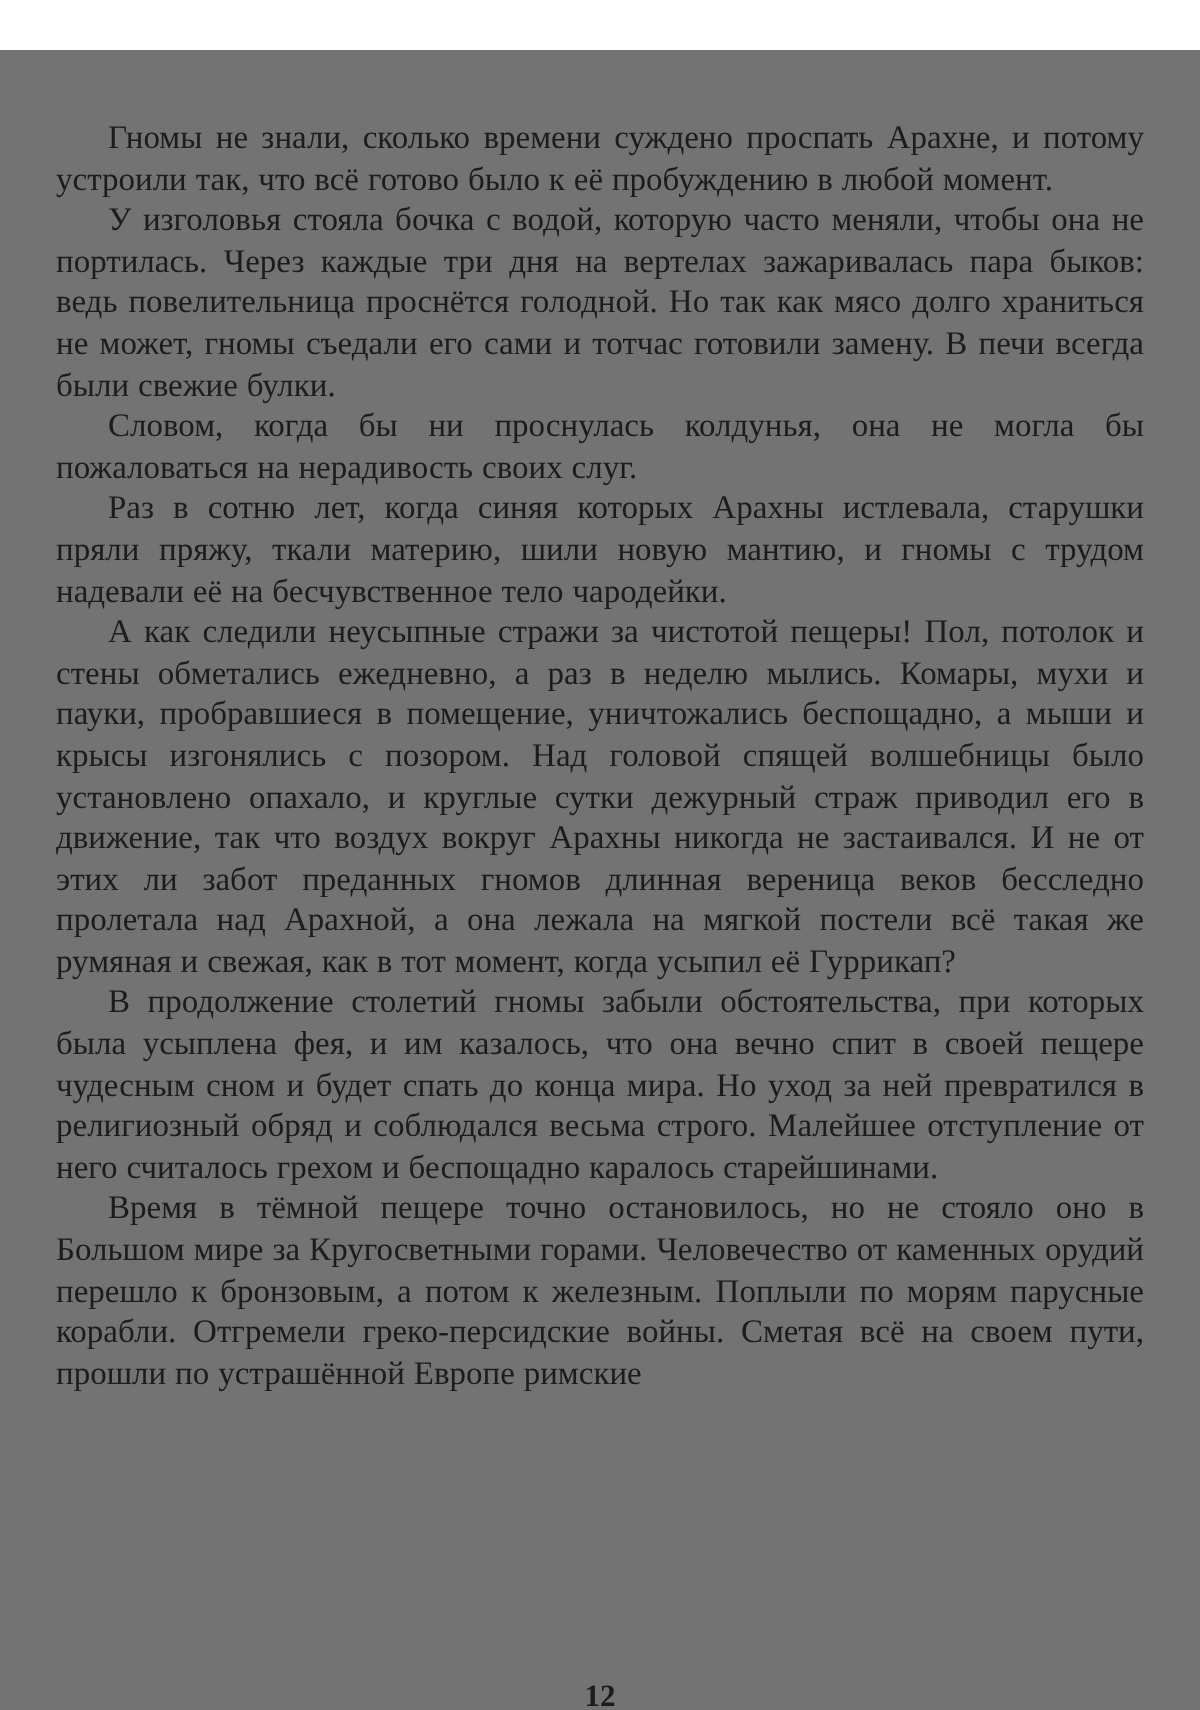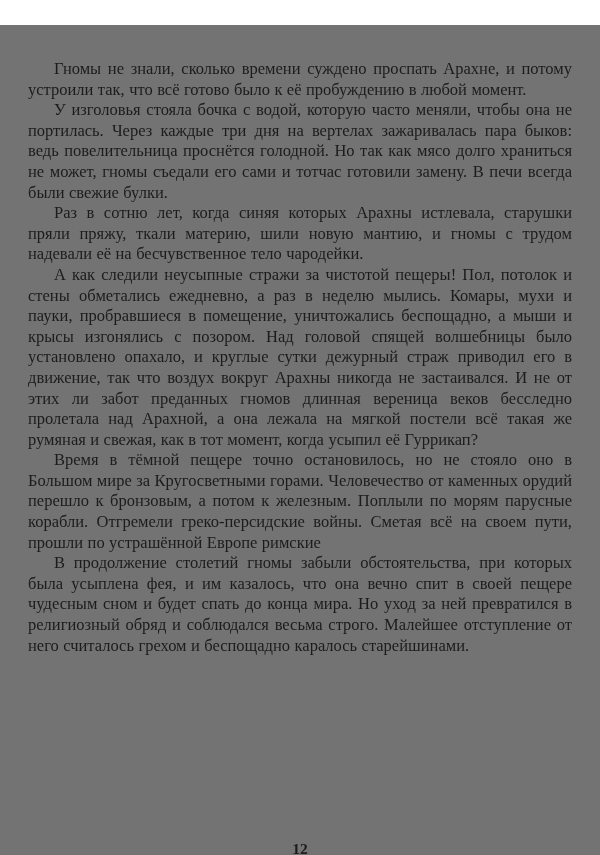--- a/index.html
+++ b/index.html
@@ -40,19 +40,20 @@
     font-weight: bold;
   }
 </style>
 </head>
 <body>
 
 <div class="page">
   <div class="text-block">
     <p>Гномы не знали, сколько времени суждено проспать Арахне, и потому устроили так, что всё готово было к её пробуждению в любой момент.</p>
     <p>У изголовья стояла бочка с водой, которую часто меняли, чтобы она не портилась. Через каждые три дня на вертелах зажаривалась пара быков: ведь повелительница проснётся голодной. Но так как мясо долго храниться не может, гномы съедали его сами и тотчас готовили замену. В печи всегда были свежие булки.</p>
+    <p>Словом, когда бы ни проснулась колдунья, она не могла бы пожаловаться на нерадивость своих слуг.</p>
     <p>Раз в сотню лет, когда синяя которых Арахны истлевала, старушки пряли пряжу, ткали материю, шили новую мантию, и гномы с трудом надевали её на бесчувственное тело чародейки.</p>
     <p>А как следили неусыпные стражи за чистотой пещеры! Пол, потолок и стены обметались ежедневно, а раз в неделю мылись. Комары, мухи и пауки, пробравшиеся в помещение, уничтожались беспощадно, а мыши и крысы изгонялись с позором. Над головой спящей волшебницы было установлено опахало, и круглые сутки дежурный страж приводил его в движение, так что воздух вокруг Арахны никогда не застаивался. И не от этих ли забот преданных гномов длинная вереница веков бесследно пролетала над Арахной, а она лежала на мягкой постели всё такая же румяная и свежая, как в тот момент, когда усыпил её Гуррикап?</p>
+    <p>В продолжение столетий гномы забыли обстоятельства, при которых была усыплена фея, и им казалось, что она вечно спит в своей пещере чудесным сном и будет спать до конца мира. Но уход за ней превратился в религиозный обряд и соблюдался весьма строго. Малейшее отступление от него считалось грехом и беспощадно каралось старейшинами.</p>
     <p>Время в тёмной пещере точно остановилось, но не стояло оно в Большом мире за Кругосветными горами. Человечество от каменных орудий перешло к бронзовым, а потом к железным. Поплыли по морям парусные корабли. Отгремели греко-персидские войны. Сметая всё на своем пути, прошли по устрашённой Европе римские</p>
-    <p>В продолжение столетий гномы забыли обстоятельства, при которых была усыплена фея, и им казалось, что она вечно спит в своей пещере чудесным сном и будет спать до конца мира. Но уход за ней превратился в религиозный обряд и соблюдался весьма строго. Малейшее отступление от него считалось грехом и беспощадно каралось старейшинами.</p>
   </div>
   <div class="page-number">12</div>
 </div>
 
 </body></html>

